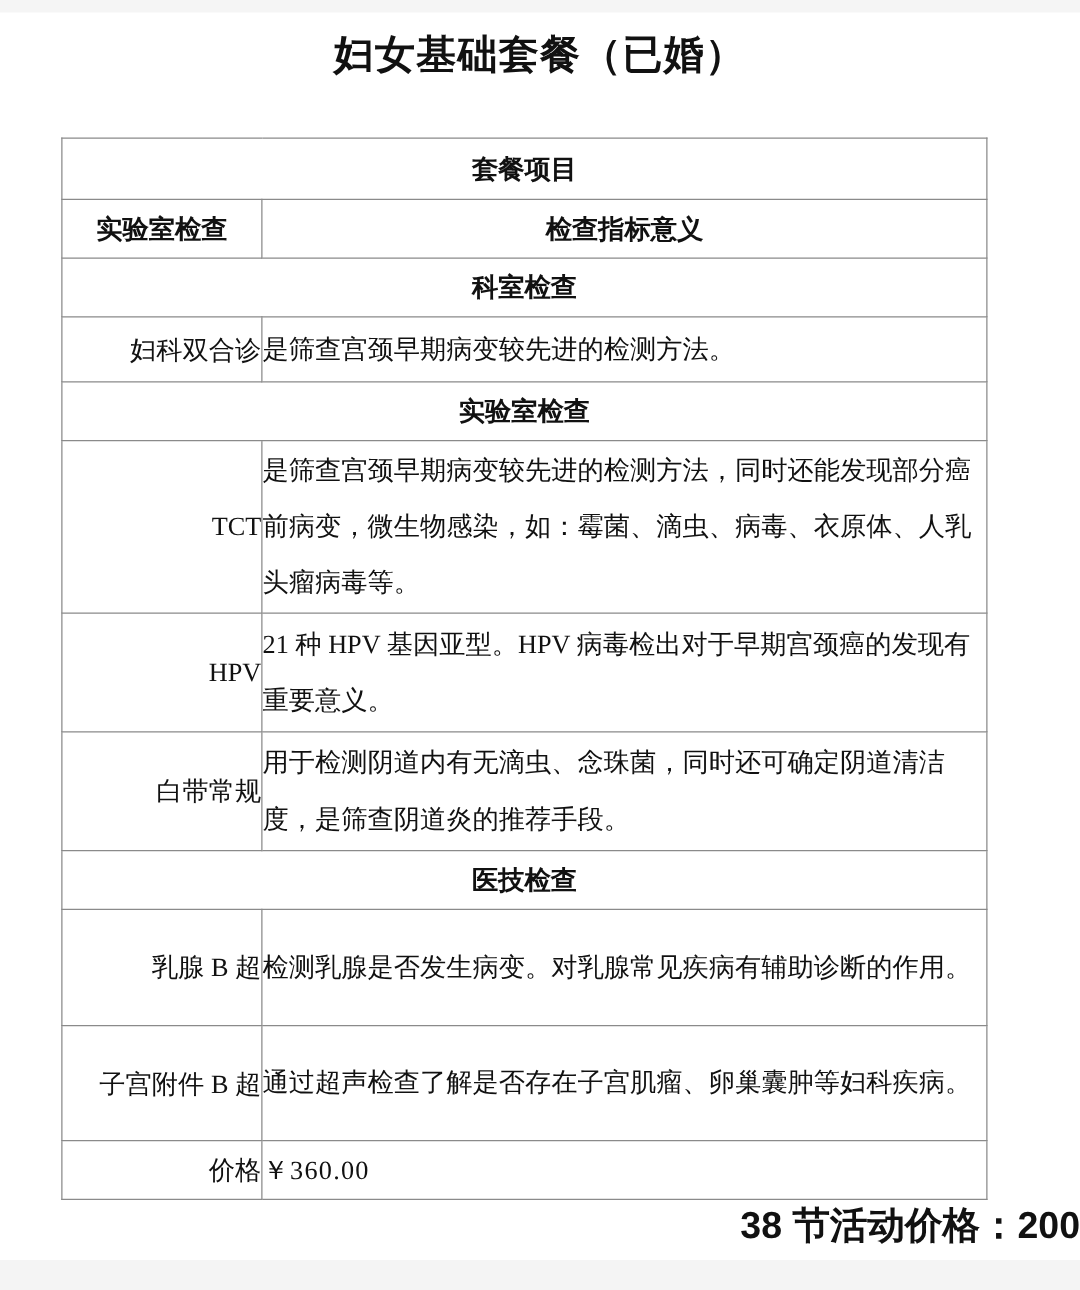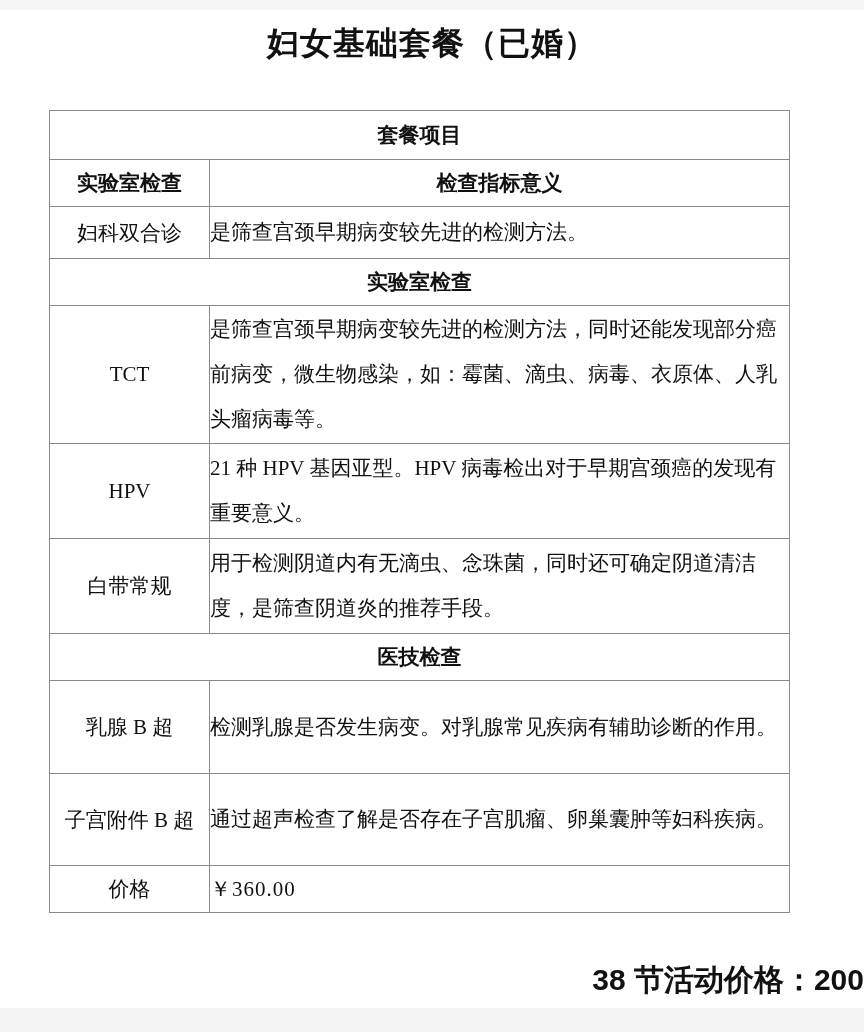--- a/index.html
+++ b/index.html
@@ -33,21 +33,21 @@
   }
   table.pkg td {
     border: 1.5px solid #8a8a8a;
     vertical-align: middle;
     font-size: 21px;
     padding: 0;
     overflow: hidden;
   }
   td.center { text-align: center; }
   td.head   { font-weight: bold; }
-  td.label  { text-align: center; }
+  td.label  { text-align: right; }
   td.desc   {
     text-align: left;
     padding: 0 8px 0 4px;
     line-height: 45px;
   }
   td.price-val { padding-left: 14px; letter-spacing: 1px; margin-top: 32px; }
   tr.h49  { height: 49px; }
   tr.h47  { height: 47px; }
   tr.h52  { height: 52px; }
   tr.h138 { height: 138px; }
@@ -76,20 +76,23 @@
   </colgroup>
   <tbody>
     <tr class="h49">
       <td class="center head" colspan="2">套餐项目</td>
     </tr>
     <tr class="h47">
       <td class="center head">实验室检查</td>
       <td class="center head">检查指标意义</td>
     </tr>
 
+    <tr class="h47">
+      <td class="center head" colspan="2">科室检查</td>
+    </tr>
     <tr class="h52">
       <td class="label">妇科双合诊</td>
       <td class="desc">是筛查宫颈早期病变较先进的检测方法。</td>
     </tr>
 
     <tr class="h47">
       <td class="center head" colspan="2">实验室检查</td>
     </tr>
     <tr class="h138">
       <td class="label">TCT</td>

